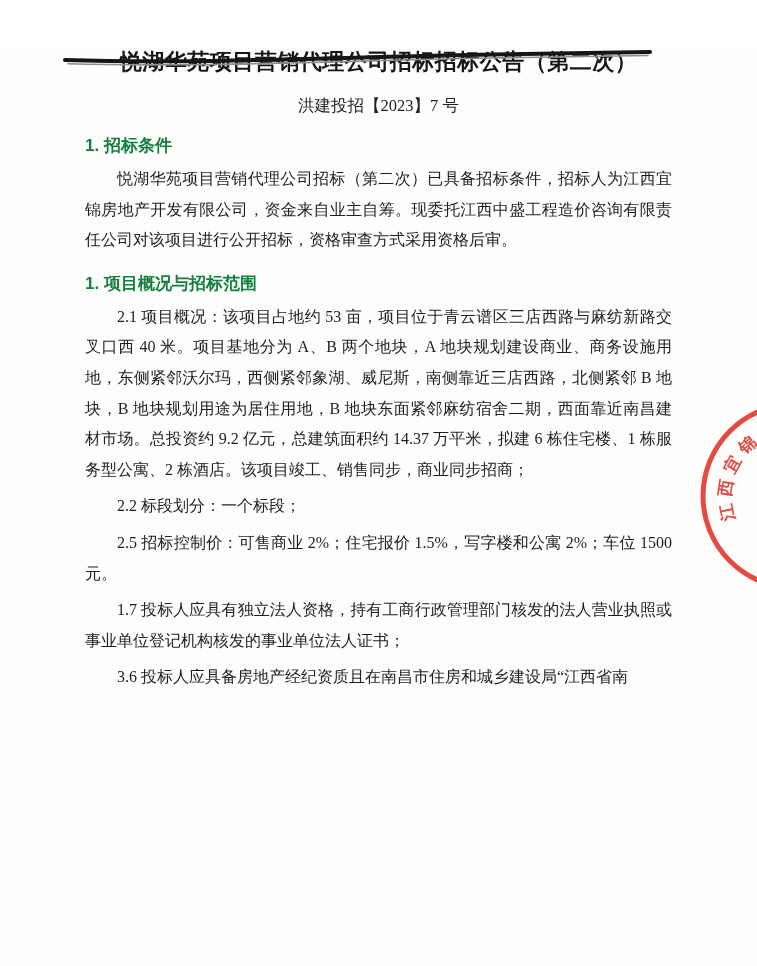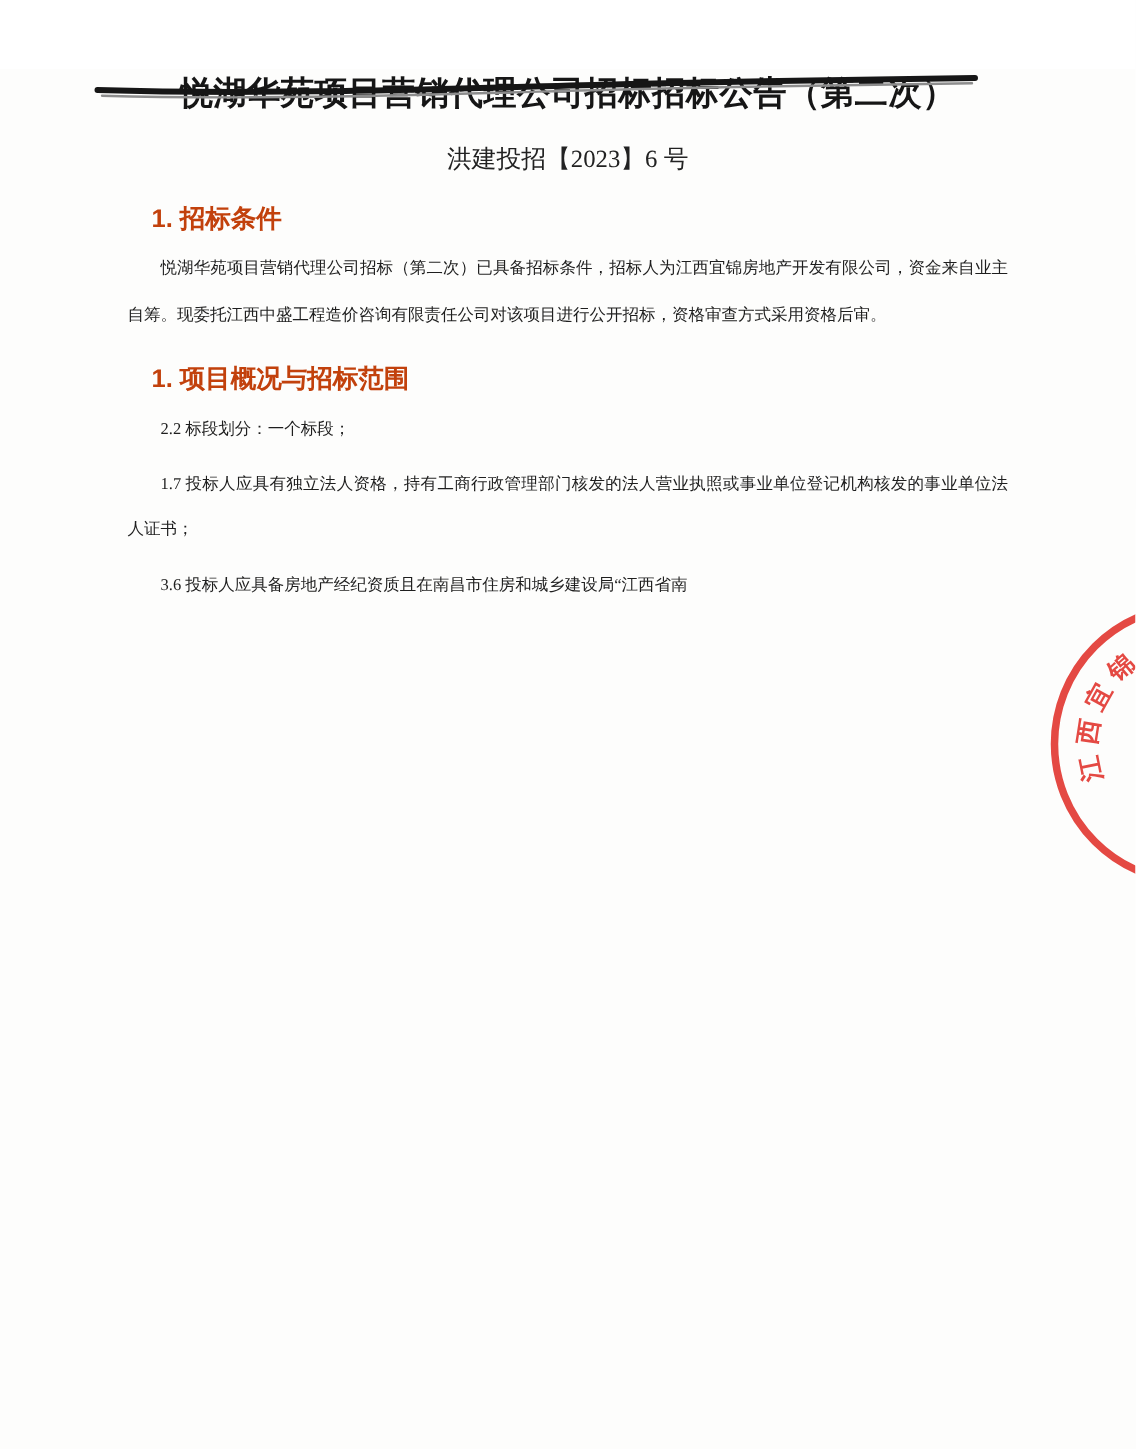--- a/index.html
+++ b/index.html
@@ -26,28 +26,28 @@
     margin:16px 0 0;
     text-align:center;
     font-size:16.5px; line-height:24px;
     color:#222;
   }
   .doc-body {
     margin:0 85px;
     text-align:justify;
   }
   .sec-heading {
-    margin:16px 16px 2px;
+    margin:16px 0 2px;
     font-family:"Liberation Sans", sans-serif;
     font-size:17px; font-weight:bold; line-height:24px;
-    color:#c2410c;
+    color:#15803d;
   }
   .para {
     margin:6px 0 0;
-    font-size:11px; line-height:30.6px;
+    font-size:16px; line-height:30.6px;
     text-indent:2em;
     color:#1e1e1e;
   }
   .seal {
     position:absolute; top:352px; right:0;
     width:60px; height:200px;
     opacity:0.92;
     pointer-events:none;
   }
   .seal-text-glyphs {
@@ -60,27 +60,29 @@
 <body>
 
 <div class="page">
 
   <svg class="scan-line" width="757" height="26" viewBox="0 0 757 26" aria-hidden="true">
     <path d="M 65 14 C 180 17.5, 300 13, 420 10 C 500 8, 600 6.5, 650 6" fill="none" stroke="#161616" stroke-width="4" stroke-linecap="round"></path>
     <path d="M 68 17.8 C 180 21, 300 16.5, 420 13.5 C 500 11.5, 600 10, 648 9.5" fill="none" stroke="#8d8d8d" stroke-width="1.6" stroke-linecap="round"></path>
   </svg>
 
   <h1 class="doc-title">悦湖华苑项目营销代理公司招标招标公告（第二次）</h1>
-  <div class="doc-number">洪建投招【2023】6 号</div>
+  <div class="doc-number">洪建投招【2023】7 号</div>
 
   <main class="doc-body">
       <h2 class="sec-heading">1. 招标条件</h2>
       <p class="para">悦湖华苑项目营销代理公司招标（第二次）已具备招标条件，招标人为江西宜锦房地产开发有限公司，资金来自业主自筹。现委托江西中盛工程造价咨询有限责任公司对该项目进行公开招标，资格审查方式采用资格后审。</p>
       <h2 class="sec-heading">1. 项目概况与招标范围</h2>
+      <p class="para">2.1 项目概况：该项目占地约 53 亩，项目位于青云谱区三店西路与麻纺新路交叉口西 40 米。项目基地分为 A、B 两个地块，A 地块规划建设商业、商务设施用地，东侧紧邻沃尔玛，西侧紧邻象湖、威尼斯，南侧靠近三店西路，北侧紧邻 B 地块，B 地块规划用途为居住用地，B 地块东面紧邻麻纺宿舍二期，西面靠近南昌建材市场。总投资约 9.2 亿元，总建筑面积约 14.37 万平米，拟建 6 栋住宅楼、1 栋服务型公寓、2 栋酒店。该项目竣工、销售同步，商业同步招商；</p>
       <p class="para">2.2 标段划分：一个标段；</p>
+      <p class="para">2.5 招标控制价：可售商业 2%；住宅报价 1.5%，写字楼和公寓 2%；车位 1500 元。</p>
       <p class="para">1.7 投标人应具有独立法人资格，持有工商行政管理部门核发的法人营业执照或事业单位登记机构核发的事业单位法人证书；</p>
       <p class="para">3.6 投标人应具备房地产经纪资质且在南昌市住房和城乡建设局“江西省南</p>
     </main>
 
   <svg class="seal" width="60" height="200" viewBox="0 0 60 200" aria-hidden="true">
     <circle class="seal-stroke" cx="98" cy="98" r="92" fill="none" stroke="#e23a33" stroke-width="5"></circle>
     <defs>
       <path id="sealArc" d="M 40 125 A 64 64 0 1 1 156 125" fill="none"></path>
     </defs>
     <text class="seal-text seal-text-glyphs" fill="#e23a33">

